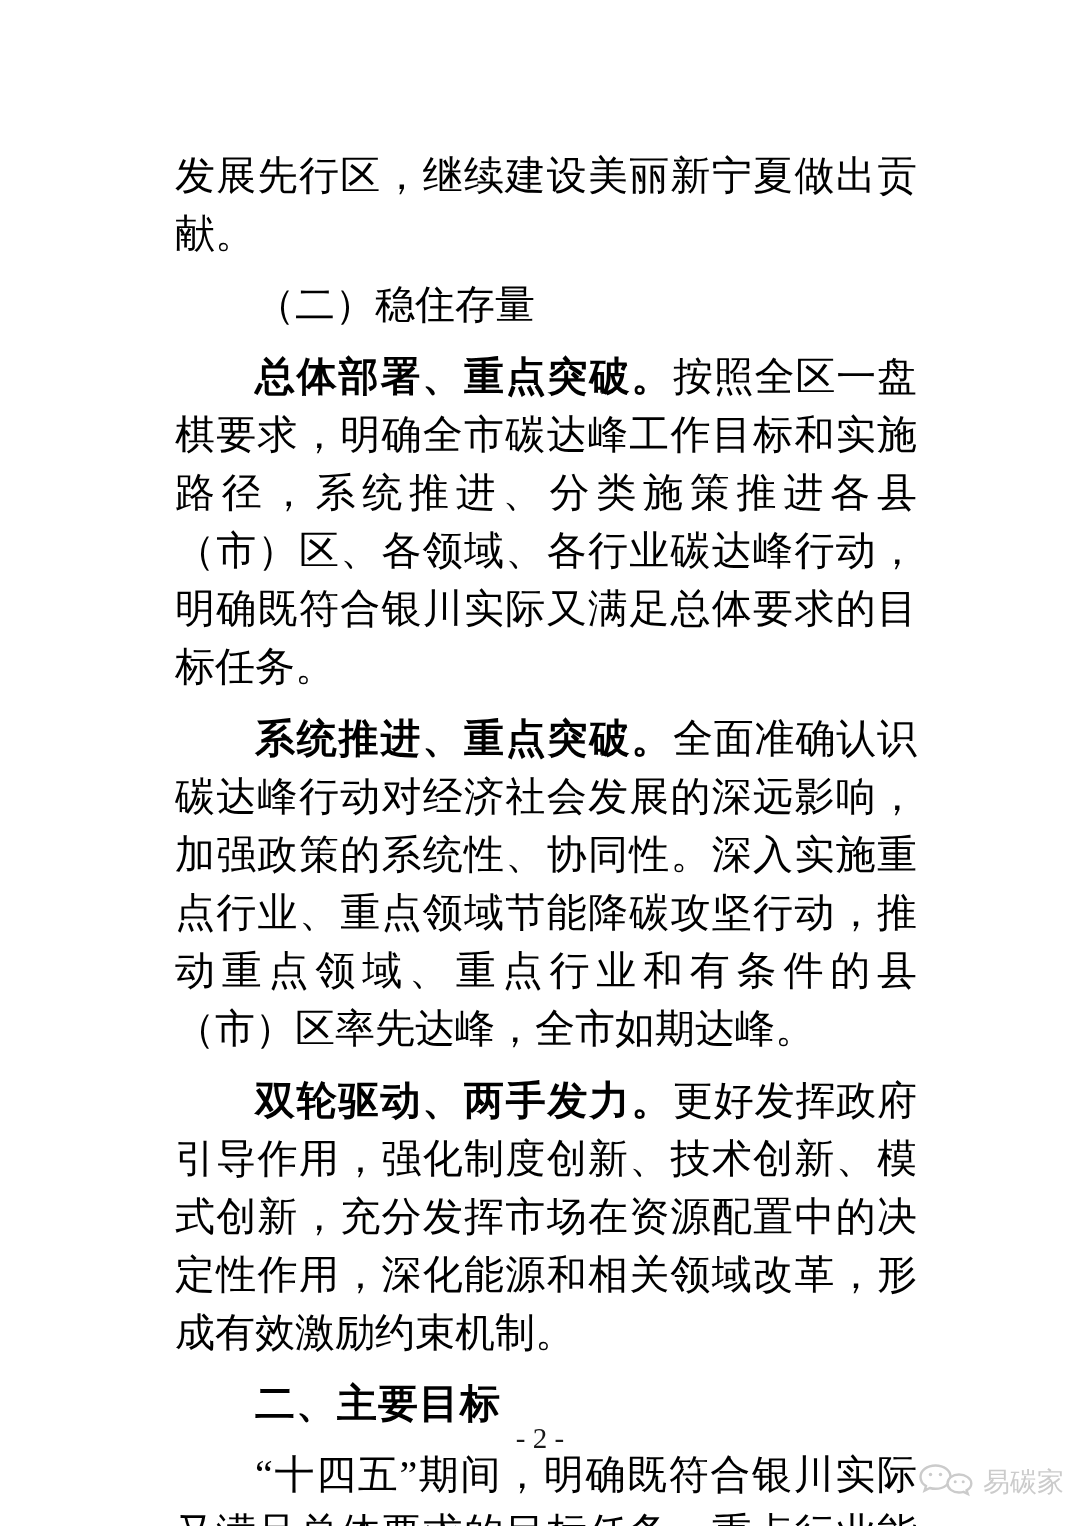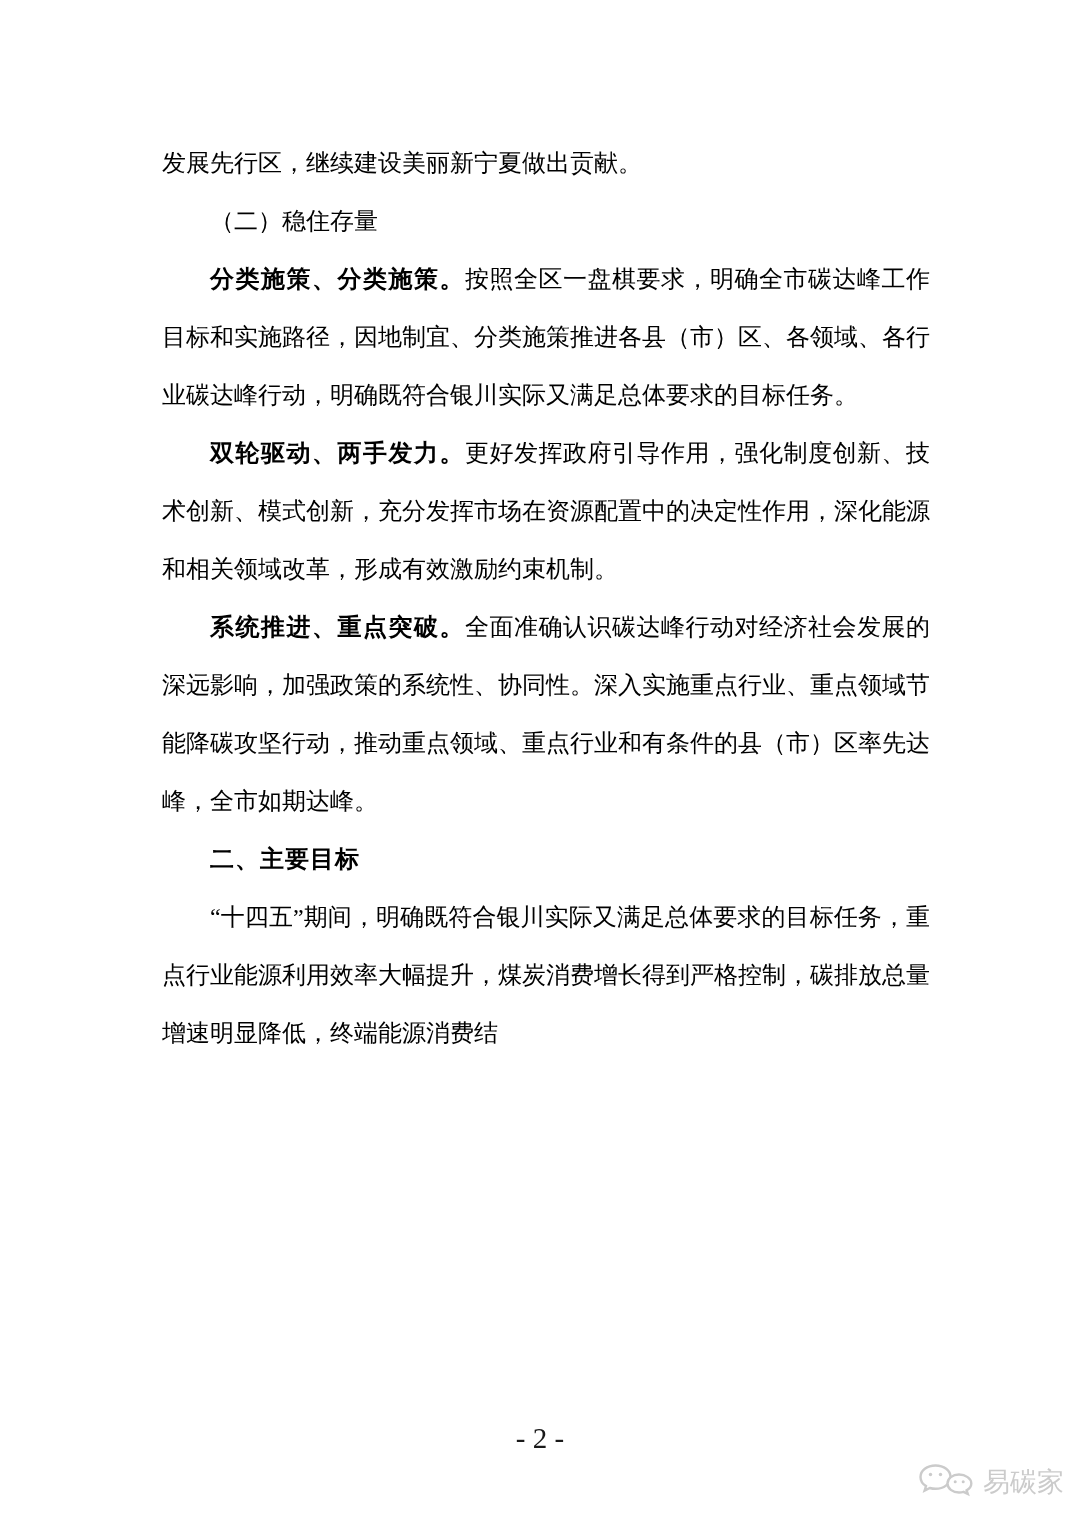--- a/index.html
+++ b/index.html
@@ -22,23 +22,23 @@
     top: 134px;
     width: 768px;
     font-size: 30px;
     line-height: 58px;
     text-align: justify;
     text-justify: inter-ideograph;
     word-break: break-all;
   }
   .text-block p,
   .text-block h2 {
-    margin: 0;
+    margin: 13px;
     padding: 0;
-    font-size: 24px;
+    font-size: 40px;
     line-height: 58px;
   }
   .para {
     text-indent: 2em;
   }
   .no-indent {
     text-indent: 0;
   }
   .subheading {
     text-indent: 2em;
@@ -88,25 +88,25 @@
 <body>
 
 <div class="page">
 
   <main class="text-block">
 
     <p class="no-indent">发展先行区，继续建设美丽新宁夏做出贡献。</p>
 
     <p class="subheading">（二）稳住存量</p>
 
-    <p class="para"><span class="lead">分类施策、分类施策。</span><span>按照全区一盘棋要求，明确全市碳达峰工作目标和实施路径，因地制宜、分类施策推进各县（市）区、各领域、各行业碳达峰行动，明确既符合银川实际又满足总体要求的目标任务。</span></p>
+    <p class="para"><span class="lead">总体部署、重点突破。</span><span>按照全区一盘棋要求，明确全市碳达峰工作目标和实施路径，系统推进、分类施策推进各县（市）区、各领域、各行业碳达峰行动，明确既符合银川实际又满足总体要求的目标任务。</span></p>
+
+    <p class="para"><span class="lead">系统推进、重点突破。</span><span>全面准确认识碳达峰行动对经济社会发展的深远影响，加强政策的系统性、协同性。深入实施重点行业、重点领域节能降碳攻坚行动，推动重点领域、重点行业和有条件的县（市）区率先达峰，全市如期达峰。</span></p>
 
     <p class="para"><span class="lead">双轮驱动、两手发力。</span><span>更好发挥政府引导作用，强化制度创新、技术创新、模式创新，充分发挥市场在资源配置中的决定性作用，深化能源和相关领域改革，形成有效激励约束机制。</span></p>
-
-    <p class="para"><span class="lead">系统推进、重点突破。</span><span>全面准确认识碳达峰行动对经济社会发展的深远影响，加强政策的系统性、协同性。深入实施重点行业、重点领域节能降碳攻坚行动，推动重点领域、重点行业和有条件的县（市）区率先达峰，全市如期达峰。</span></p>
 
 
     <h2 class="heading-main">二、主要目标</h2>
 
     <p class="para">“十四五”期间，明确既符合银川实际又满足总体要求的目标任务，重点行业能源利用效率大幅提升，煤炭消费增长得到严格控制，碳排放总量增速明显降低，终端能源消费结</p>
 
   </main>
 
   <div class="page-number">- 2 -</div>
 

